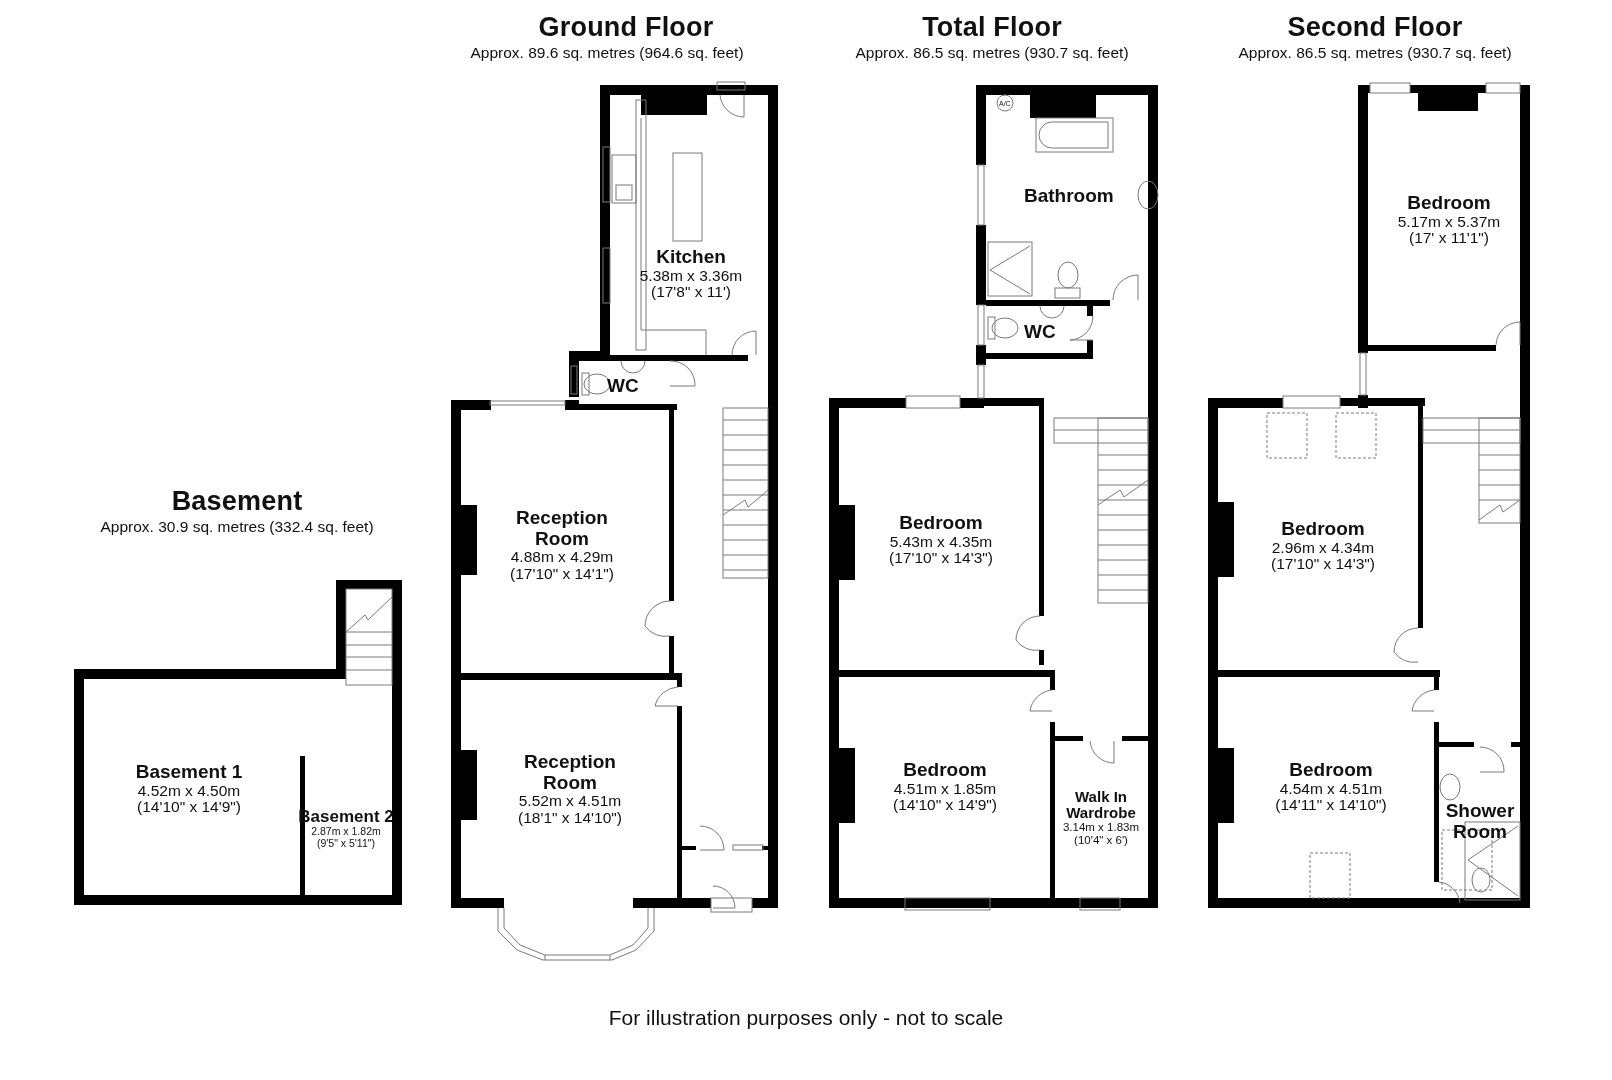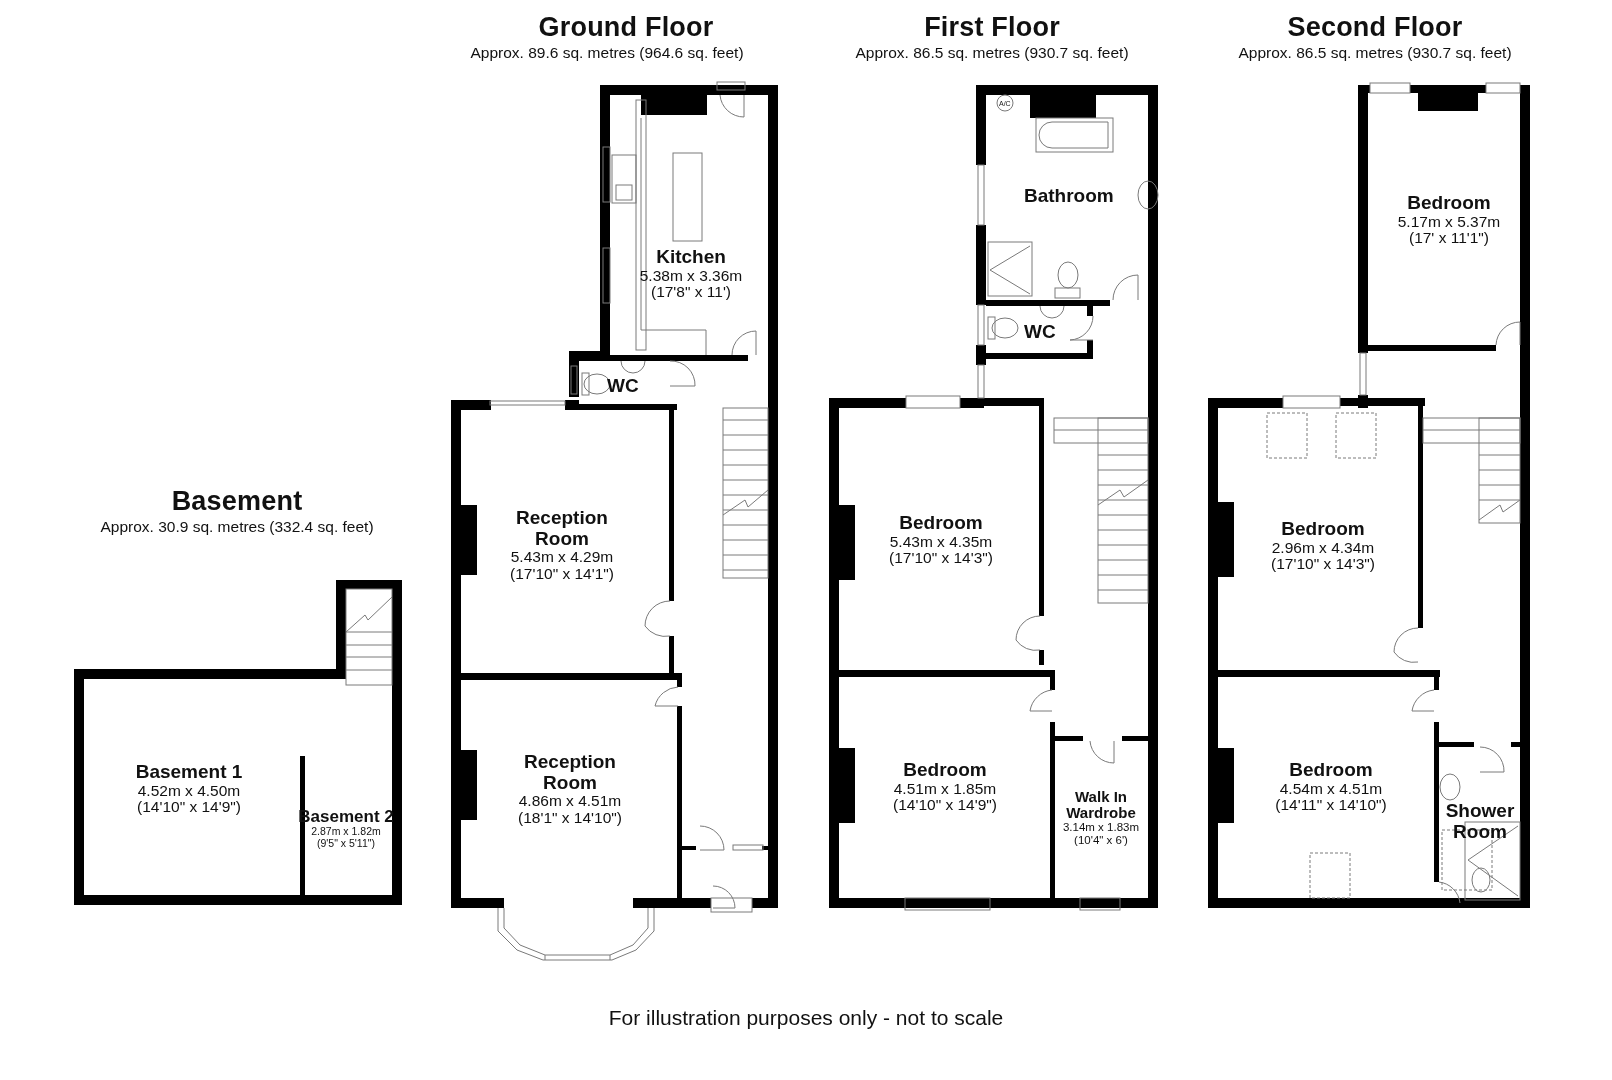--- a/index.html
+++ b/index.html
@@ -247,21 +247,21 @@
     <text x="999" y="106">A/C</text>
   </g>
 </svg>
 
 <div class="floor-title" style="left:237px; top:486px;">Basement</div>
 <div class="floor-area" style="left:237px; top:518px;">Approx. 30.9 sq. metres (332.4 sq. feet)</div>
 
 <div class="floor-title" style="left:626px; top:12px;">Ground Floor</div>
 <div class="floor-area" style="left:607px; top:44px;">Approx. 89.6 sq. metres (964.6 sq. feet)</div>
 
-<div class="floor-title" style="left:992px; top:12px;">First Floor</div>
+<div class="floor-title" style="left:992px; top:12px;">Total Floor</div>
 <div class="floor-area" style="left:992px; top:44px;">Approx. 86.5 sq. metres (930.7 sq. feet)</div>
 
 <div class="floor-title" style="left:1375px; top:12px;">Second Floor</div>
 <div class="floor-area" style="left:1375px; top:44px;">Approx. 86.5 sq. metres (930.7 sq. feet)</div>
 
 <div class="room" style="left:189px; top:762px;">
   <span class="name">Basement 1</span>
   <span class="dim">4.52m x 4.50m</span>
   <span class="dim">(14'10" x 14'9")</span>
 </div>
@@ -273,27 +273,27 @@
 
 <div class="room" style="left:691px; top:247px;">
   <span class="name">Kitchen</span>
   <span class="dim">5.38m x 3.36m</span>
   <span class="dim">(17'8" x 11')</span>
 </div>
 <div class="wc-label" style="left:607px; top:375px;">WC</div>
 <div class="room" style="left:562px; top:508px;">
   <span class="name">Reception</span>
   <span class="name">Room</span>
-  <span class="dim">5.43m x 4.29m</span>
+  <span class="dim">4.88m x 4.29m</span>
   <span class="dim">(17'10" x 14'1")</span>
 </div>
 <div class="room" style="left:570px; top:752px;">
   <span class="name">Reception</span>
   <span class="name">Room</span>
-  <span class="dim">4.86m x 4.51m</span>
+  <span class="dim">5.52m x 4.51m</span>
   <span class="dim">(18'1" x 14'10")</span>
 </div>
 
 <div class="wc-label" style="left:1024px; top:185px;">Bathroom</div>
 <div class="wc-label" style="left:1024px; top:321px;">WC</div>
 <div class="room" style="left:941px; top:513px;">
   <span class="name">Bedroom</span>
   <span class="dim">5.43m x 4.35m</span>
   <span class="dim">(17'10" x 14'3")</span>
 </div>

